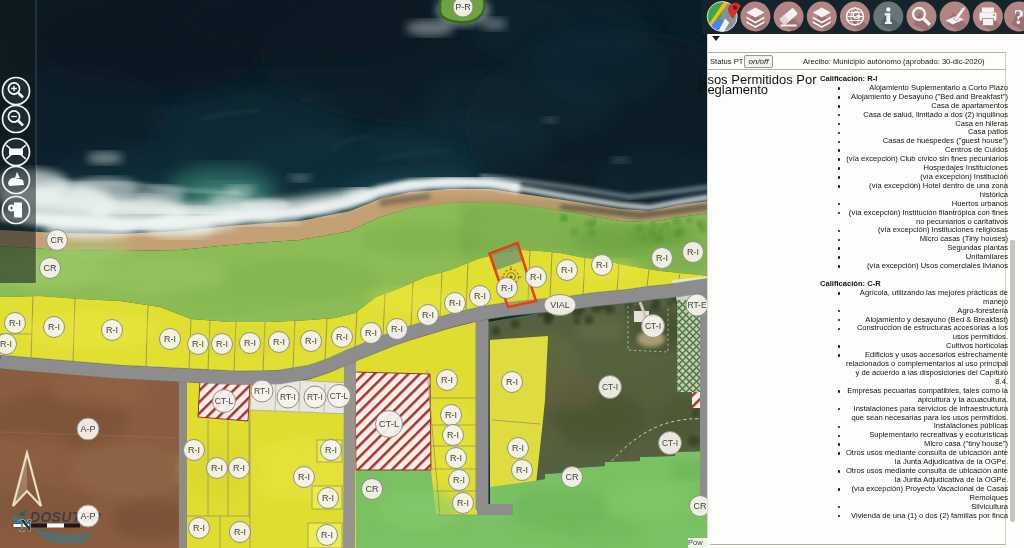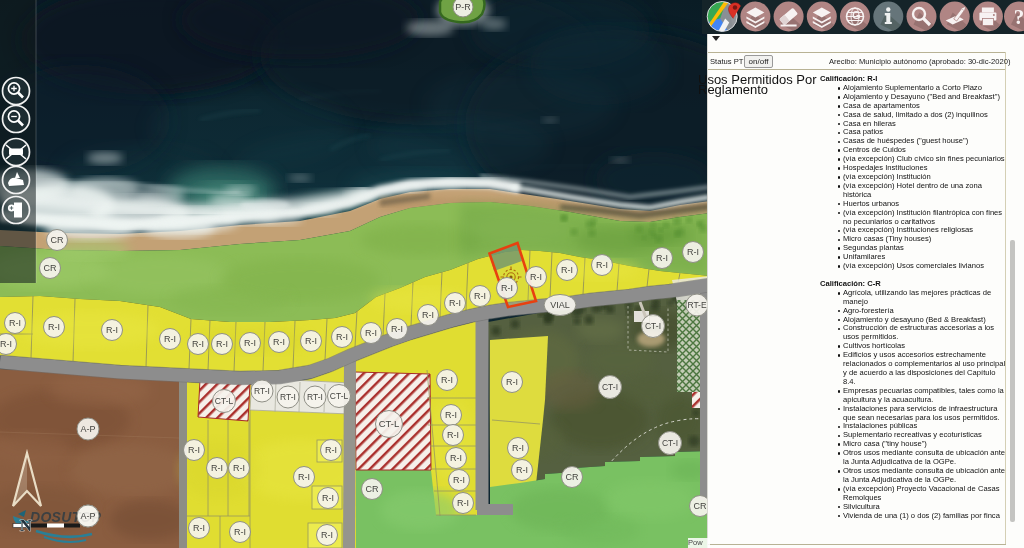--- a/index.html
+++ b/index.html
@@ -4,26 +4,26 @@
 <style>
 html,body{margin:0;padding:0;background:#0b2029;}
 #app{position:relative;width:1024px;height:548px;overflow:hidden;font-family:"Liberation Sans",sans-serif;background:#0e2630;}
 #map{position:absolute;left:0;top:0;}
 #toolbar{position:absolute;left:702px;top:0;width:322px;height:34px;background:#152429;}
 #panel{position:absolute;left:707px;top:34px;width:317px;height:514px;background:#fdfdfb;border-left:1px solid #d8d8d2;box-sizing:border-box;}
 .hline{position:absolute;height:1px;background:#b8b294;}
 .vline{position:absolute;width:1px;background:#d4cfb4;}
 #caret{position:absolute;left:712px;top:36px;width:0;height:0;border-left:4px solid transparent;border-right:4px solid transparent;border-top:5px solid #222;}
 #statusrow{position:absolute;left:710px;top:56.5px;font-size:7.6px;color:#1a1a1a;}
-#onoff{position:absolute;left:744px;top:54.5px;width:27px;height:11px;background:#f1f1ef;border:1px solid #999;border-radius:2px;font-size:8px;color:#222;text-align:center;line-height:11px;}
-#arecibo{position:absolute;left:803px;top:56.5px;font-size:7.6px;color:#1a1a1a;margin-left:26px;}
+#onoff{position:absolute;left:744px;top:54.5px;width:27px;height:11px;background:#f1f1ef;border:1px solid #999;border-radius:2px;font-size:8px;color:#222;text-align:center;line-height:11px;font-style:italic;}
+#arecibo{position:absolute;left:803px;top:56.5px;font-size:7.6px;color:#1a1a1a;}
 #usos{position:absolute;left:698px;top:75px;font-size:13px;line-height:10px;color:#111;}
 #rlist{position:absolute;left:820px;top:75px;width:188px;font-size:7.6px;line-height:8.9px;color:#111;}
 #rlist b{display:block;}
-#rlist ul{margin:0 0 9px 16px;padding-left:7px;list-style:none;}
+#rlist ul{margin:0 0 9px 16px;padding-left:7px;list-style:none;text-align:right;}
 #rlist li{position:relative;padding-left:0;}
 #rlist li:before{content:"";position:absolute;left:-5.5px;top:3.2px;width:2.6px;height:2.6px;border-radius:50%;background:#111;}
 #sbthumb{position:absolute;left:1010px;top:240px;width:5px;height:282px;background:#c4c4c1;border-radius:2px;}
 #powbar{position:absolute;left:688px;top:538px;width:22px;height:10px;background:rgba(255,255,255,0.85);font-size:7.5px;color:#444;padding-left:0;}
 </style>
 </head>
 <body>
 <div id="app">
 <svg id="map" width="710" height="548" viewBox="0 0 710 548">
 <defs>

